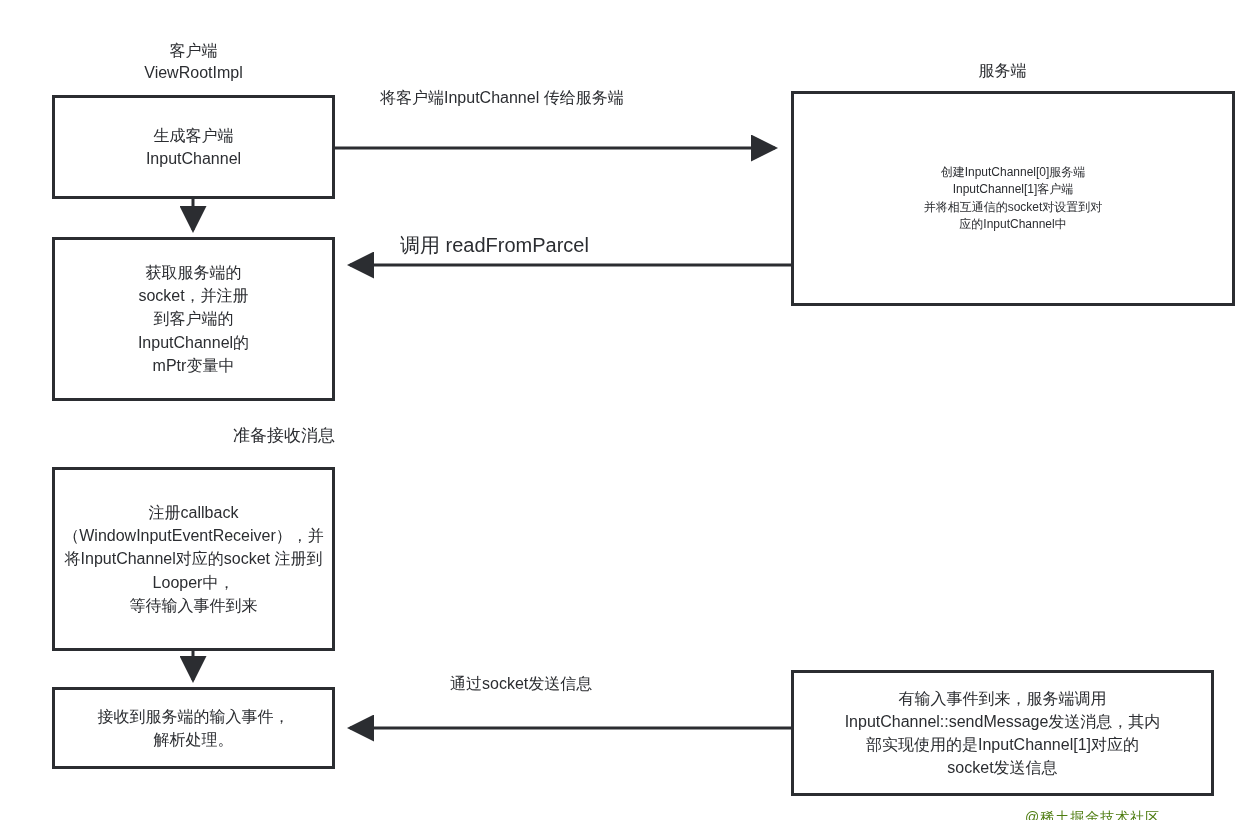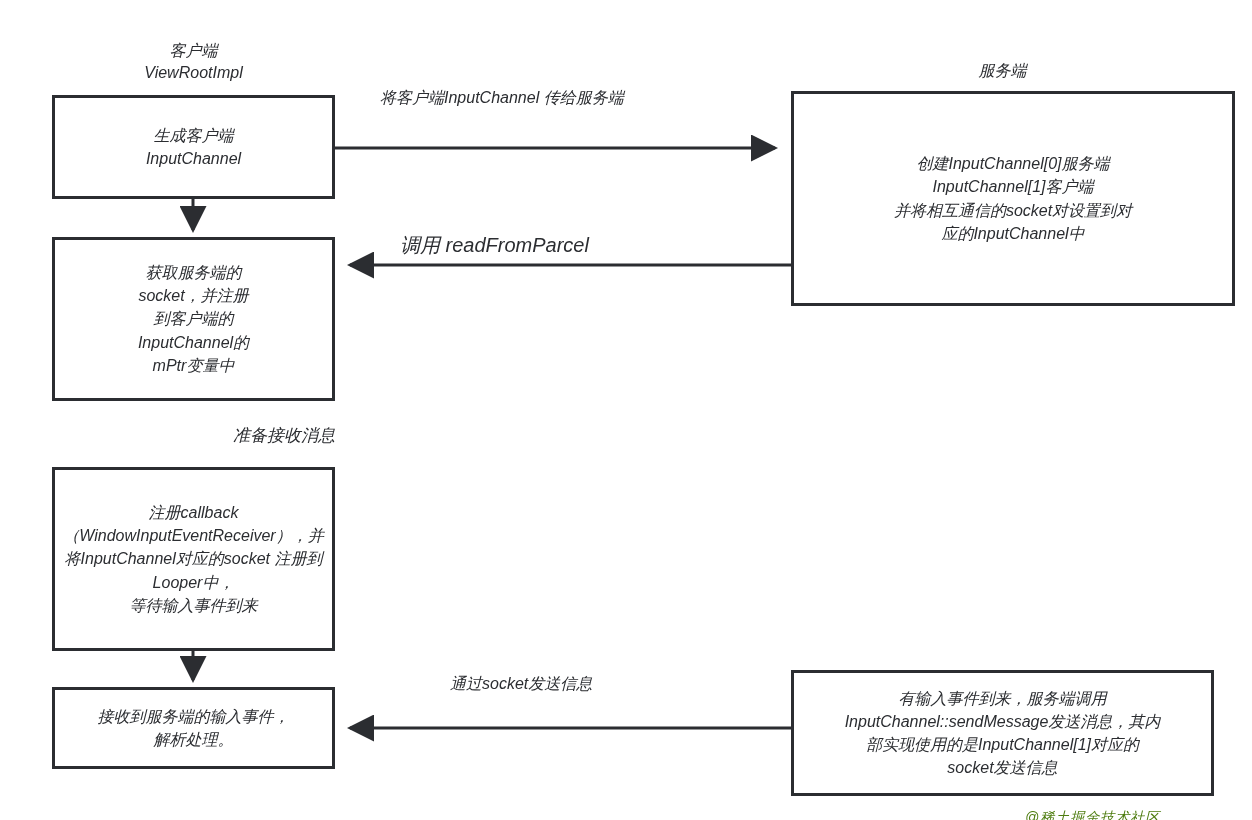--- a/index.html
+++ b/index.html
@@ -10,21 +10,20 @@
   body {
     font-family: "Liberation Sans", "DejaVu Sans", sans-serif;
     color: #222222;
   }
   #canvas {
     position: relative;
     width: 1252px;
     height: 820px;
     background: #ffffff;
     overflow: hidden;
-    font-style: italic;
   }
   .node {
     position: absolute;
     box-sizing: border-box;
     border: 3px solid #2b2d31;
     background: #ffffff;
     display: flex;
     align-items: center;
     justify-content: center;
     text-align: center;
@@ -62,21 +61,21 @@
     letter-spacing: 1px;
     white-space: pre;
     margin-top: 27px;
   }
 
   
   #node-client-create   { left: 52px;  top: 95px;  width: 283px; height: 104px; font-size: 16px; }
   #node-client-register { left: 52px;  top: 237px; width: 283px; height: 164px; font-size: 16px; }
   #node-client-callback { left: 52px;  top: 467px; width: 283px; height: 184px; font-size: 16px; }
   #node-client-receive  { left: 52px;  top: 687px; width: 283px; height: 82px;  font-size: 16px; }
-  #node-server-create   { left: 791px; top: 91px;  width: 444px; height: 215px; font-size: 16px; }
+  #node-server-create   { left: 791px; top: 91px;  width: 444px; height: 215px; font-size: 12px; }
   #node-server-send     { left: 791px; top: 670px; width: 423px; height: 126px; font-size: 16px; }
 
   
   #caption-client { left: 52px;  top: 40px;  width: 283px; font-size: 16px; }
   #caption-server { left: 791px; top: 60px;  width: 423px; font-size: 16px; }
   #caption-prepare{ left: 52px;  top: 425px; width: 283px; font-size: 17px; text-align: right; }
 
   
   #label-pass-channel   { left: 380px; top: 88px;  width: 400px; font-size: 16px; }
   #label-read-parcel    { left: 400px; top: 232px; width: 320px; font-size: 20px; }

